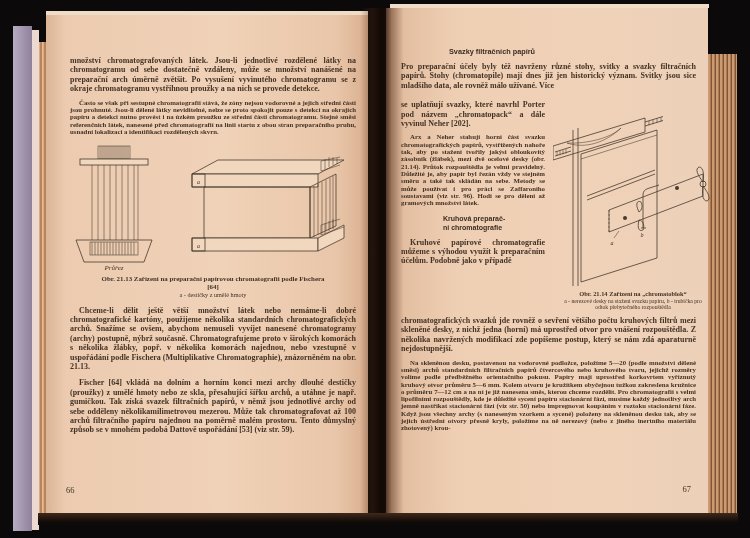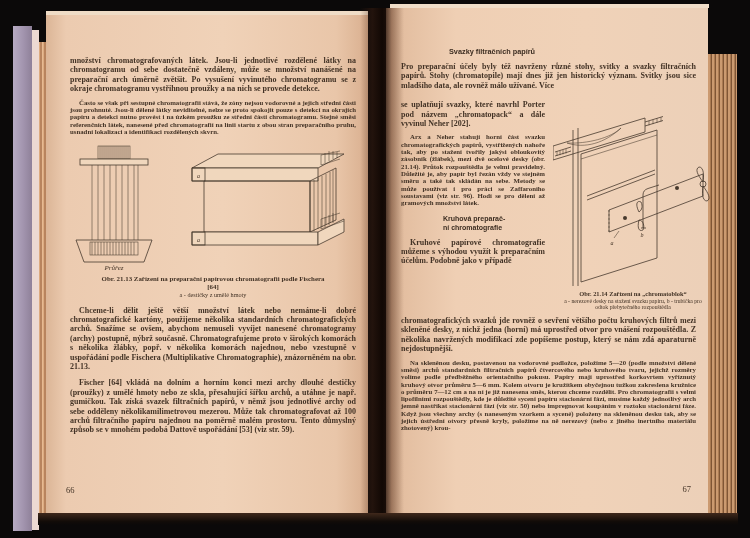--- a/index.html
+++ b/index.html
@@ -43,21 +43,21 @@
   .side-head{font-family:"Liberation Sans","DejaVu Sans",sans-serif;
     font-weight:bold;font-size:7px;line-height:8.6px;margin:9px 0 5px 46px;color:#3c2d21;}
   .figcap{text-align:center;margin-top:3px;}
   .figcap .l1{font-weight:bold;font-size:6.9px;line-height:8px;}
   .figcap .l2{font-weight:bold;font-size:6.9px;line-height:8px;}
   .figcap .l3{font-size:6.2px;line-height:7.5px;}
   .pagenum{position:absolute;font-size:8.5px;}
   .pagenum-left{left:20px;top:470px;}
   .pagenum-right{right:17px;top:464px;margin-top:12px;}
   
-  .fig2113{display:flex;justify-content:center;align-items:flex-start;gap:26px;margin:9px 0 1px 0;height:128px;}
+  .fig2113{display:flex;justify-content:center;align-items:flex-end;gap:26px;margin:9px 0 1px 0;height:128px;}
   .cols{display:flex;margin-top:6px;}
   .col-text{width:152px;flex:none;}
   .col-fig{flex:1;position:relative;padding-left:4px;}
   .col-fig svg{display:block;margin:0 auto;}
   .figcap14{text-align:center;margin-top:2px;}
   .figcap14 .l1{font-weight:bold;font-size:6.4px;line-height:7.6px;}
   .figcap14 .l2{font-size:5.7px;line-height:6.6px;padding:0 6px;}
   svg .ln{stroke:#473a2e;stroke-width:0.8;fill:none;}
   svg .thin{stroke:#473a2e;stroke-width:0.55;fill:none;}
   svg .fillbar{fill:#f0d7bd;stroke:#473a2e;stroke-width:0.8;}

